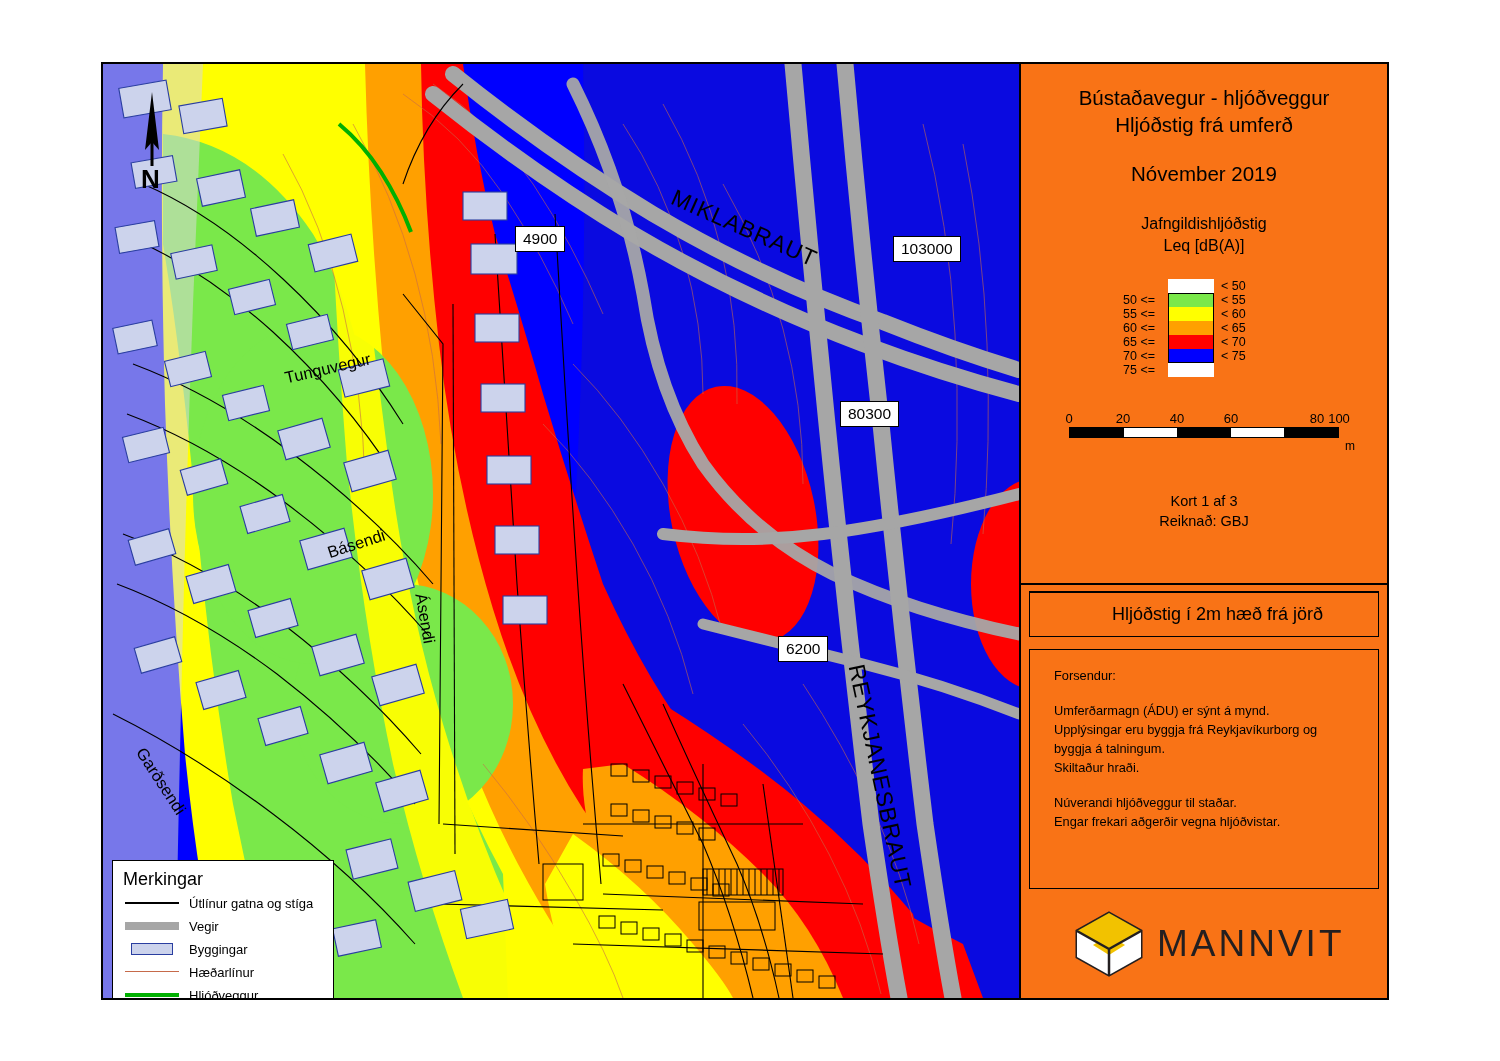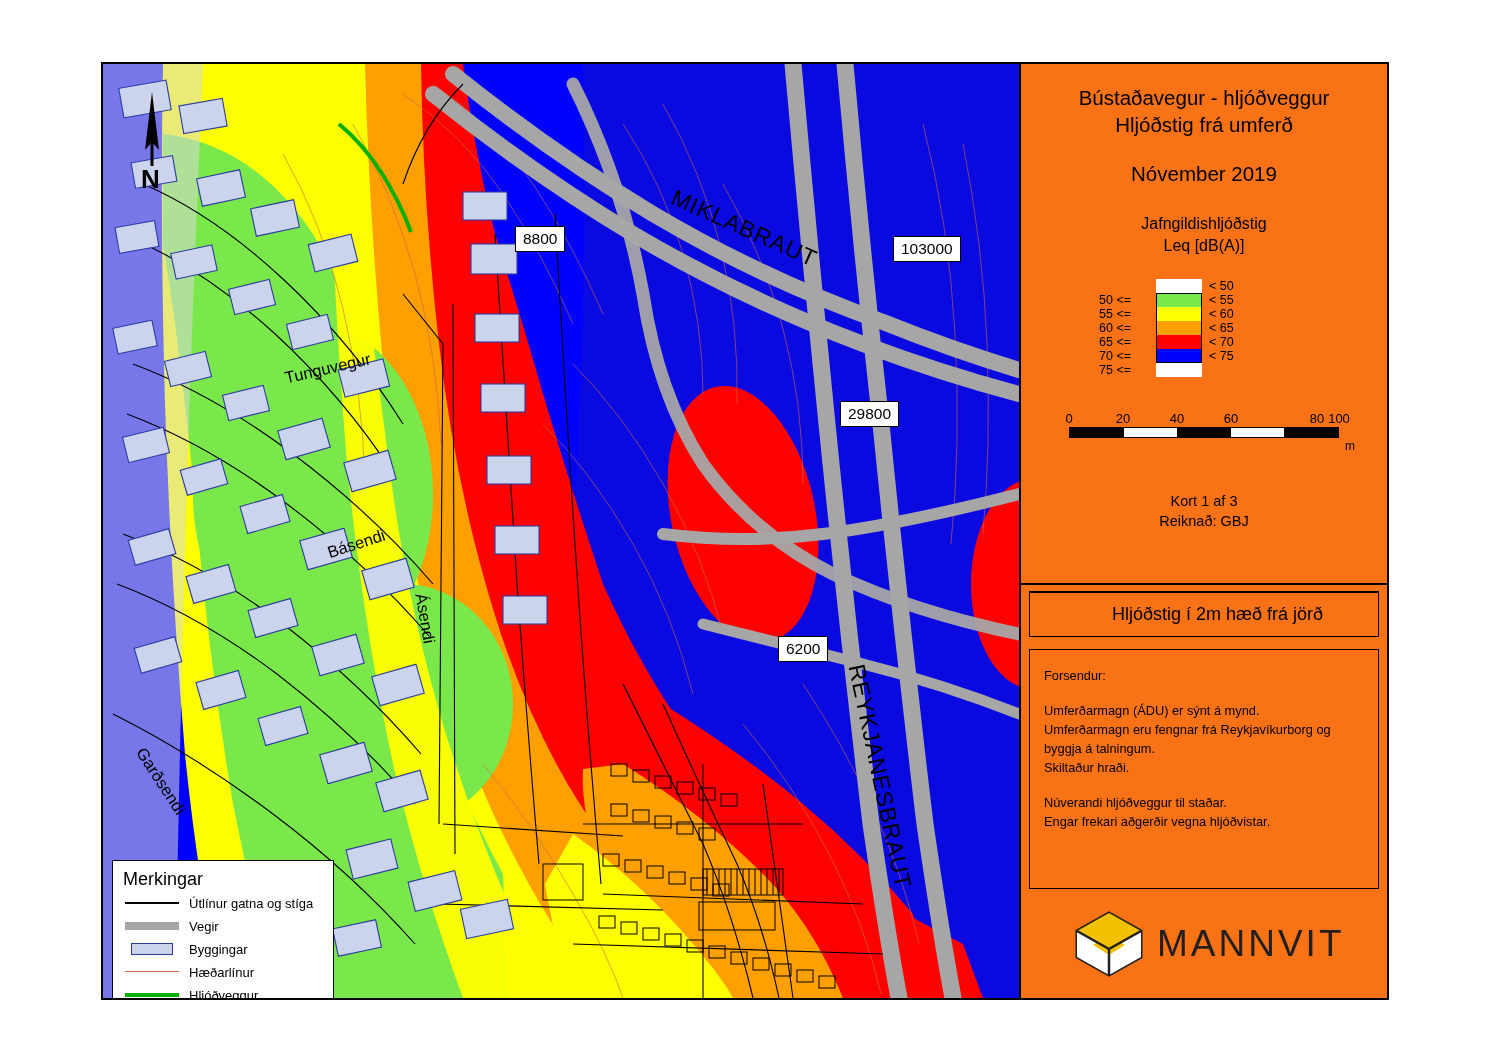--- a/index.html
+++ b/index.html
@@ -79,21 +79,22 @@
     width: 210px;
   }
   .legend-row {
     display: flex;
     align-items: center;
     height: 14px;
     font-size: 12.5px;
   }
   .legend-row .lo {
     width: 56px;
-    padding-right: 1px;
+    text-align: right;
+    padding-right: 13px;
   }
   .legend-row .sw {
     width: 46px;
     height: 14px;
     border: 1px solid #000;
     box-sizing: border-box;
   }
   .legend-row .hi {
     width: 60px;
     padding-left: 7px;
@@ -153,21 +154,21 @@
     padding-left: 27px;
   }
   #assumption-box {
     position: absolute;
     left: 8px;
     top: 585px;
     width: 350px;
     height: 240px;
     border: 1px solid #000;
     box-sizing: border-box;
-    padding: 16px 14px;
+    padding: 16px 24px;
     font-size: 12.8px;
     line-height: 19px;
   }
   #assumption-box .gap { height: 16px; }
   #logo {
     position: absolute;
     left: 52px;
     top: 845px;
     width: 300px;
     height: 70px;
@@ -461,23 +462,23 @@
       </div>
 
       <div class="road-label" style="left:575px; top:120px; transform:rotate(24deg); transform-origin:left top;">MIKLABRAUT</div>
       <div class="road-label" style="left:766px; top:598px; transform:rotate(78deg); transform-origin:left top;">REYKJANESBRAUT</div>
 
       <div class="street-label" style="left:180px; top:305px; transform:rotate(-13deg); transform-origin:left top;">Tunguvegur</div>
       <div class="street-label" style="left:222px; top:480px; transform:rotate(-18deg); transform-origin:left top;">Básendi</div>
       <div class="street-label" style="left:327px; top:528px; transform:rotate(80deg); transform-origin:left top;">Ásendi</div>
       <div class="street-label" style="left:45px; top:680px; transform:rotate(57deg); transform-origin:left top;">Garðsendi</div>
 
-      <div class="traffic-box" style="left:412px; top:162px;">8800</div>
+      <div class="traffic-box" style="left:412px; top:162px;">4900</div>
       <div class="traffic-box" style="left:790px; top:172px;">103000</div>
-      <div class="traffic-box" style="left:737px; top:337px;">29800</div>
+      <div class="traffic-box" style="left:737px; top:337px;">80300</div>
       <div class="traffic-box" style="left:675px; top:572px;">6200</div>
 
       <div id="merkingar">
         <div class="mk-title">Merkingar</div>
         <div class="mk-row">
           <span class="sym">
               <i class="sym-line"></i>
             </span>
           <span>Útlínur gatna og stíga</span>
         </div>
@@ -585,21 +586,21 @@
       <div class="top-divider"></div>
 
       <div id="height-box">
         <span>Hljóðstig í 2m hæð frá jörð</span>
       </div>
 
       <div id="assumption-box">
         <div>Forsendur:</div>
         <div class="gap"></div>
         <div>Umferðarmagn (ÁDU) er sýnt á mynd.</div>
-        <div>Umferðarmagn eru fengnar frá Reykjavíkurborg og</div>
+        <div>Upplýsingar eru byggja frá Reykjavíkurborg og</div>
         <div>byggja á talningum.</div>
         <div>Skiltaður hraði.</div>
         <div class="gap"></div>
         <div>Núverandi hljóðveggur til staðar.</div>
         <div>Engar frekari aðgerðir vegna hljóðvistar.</div>
       </div>
 
       <div id="logo">
         <span class="mark">
           <svg width="72" height="70" viewBox="0 0 72 70">

